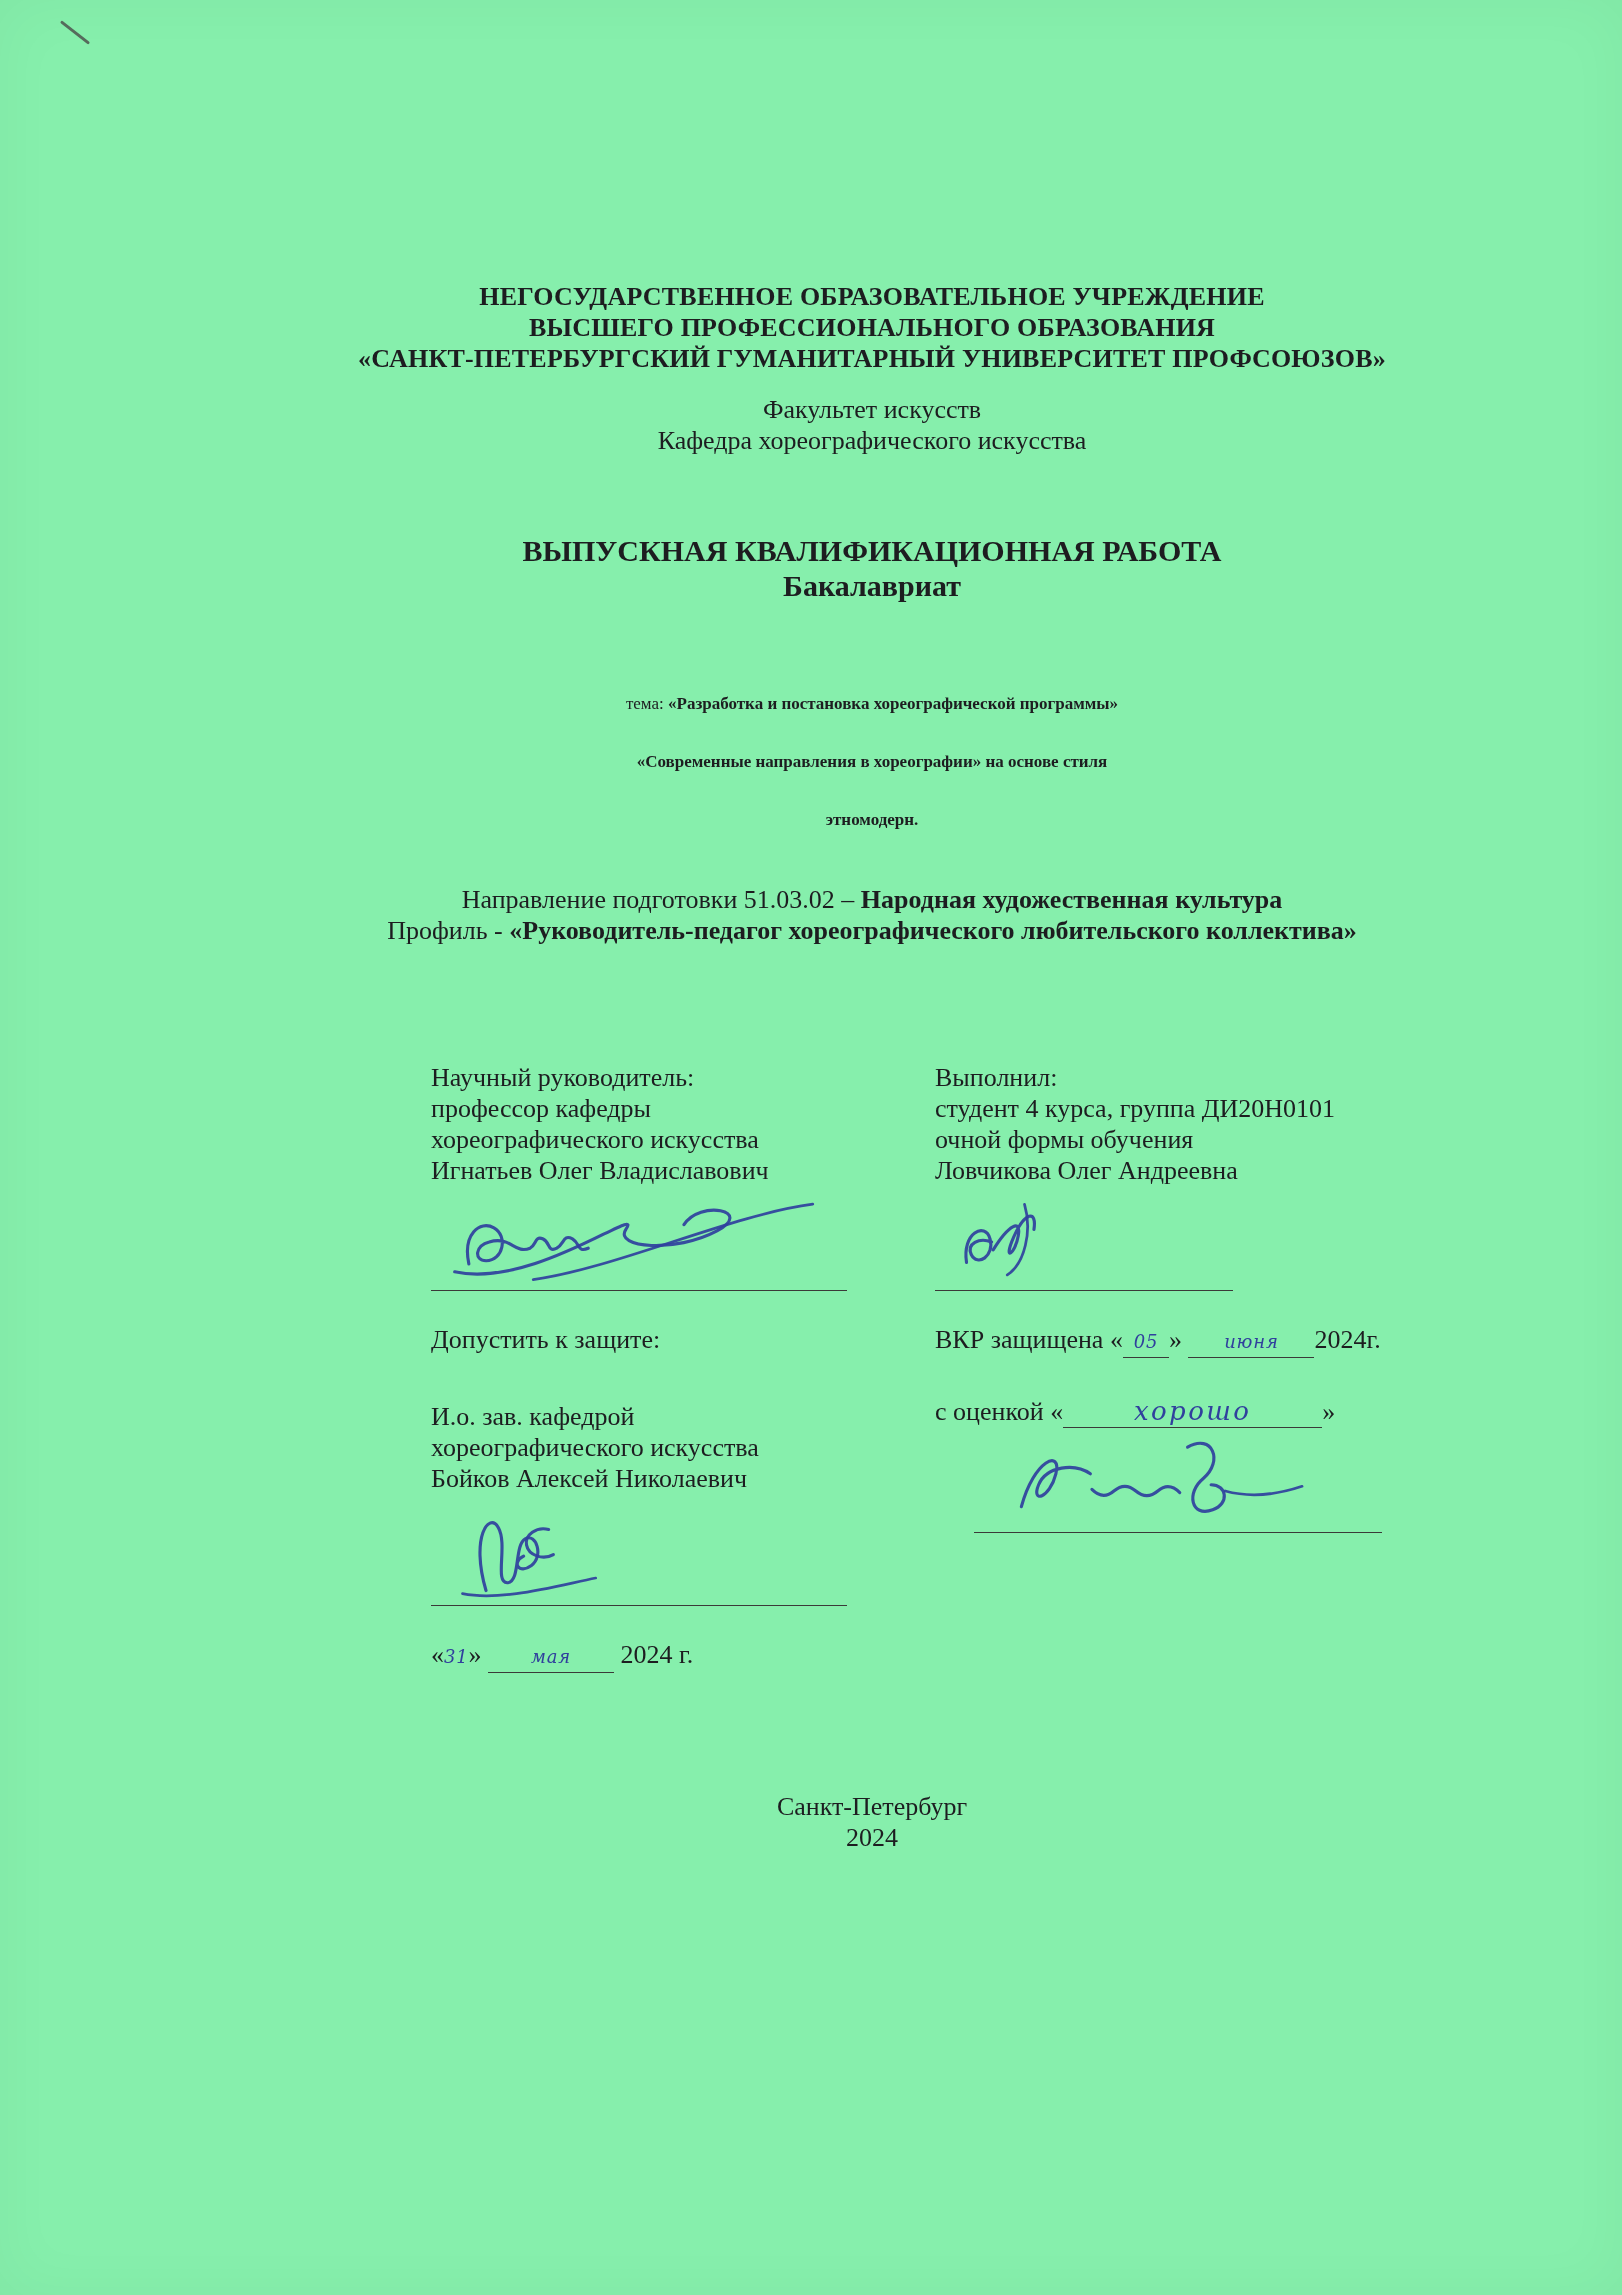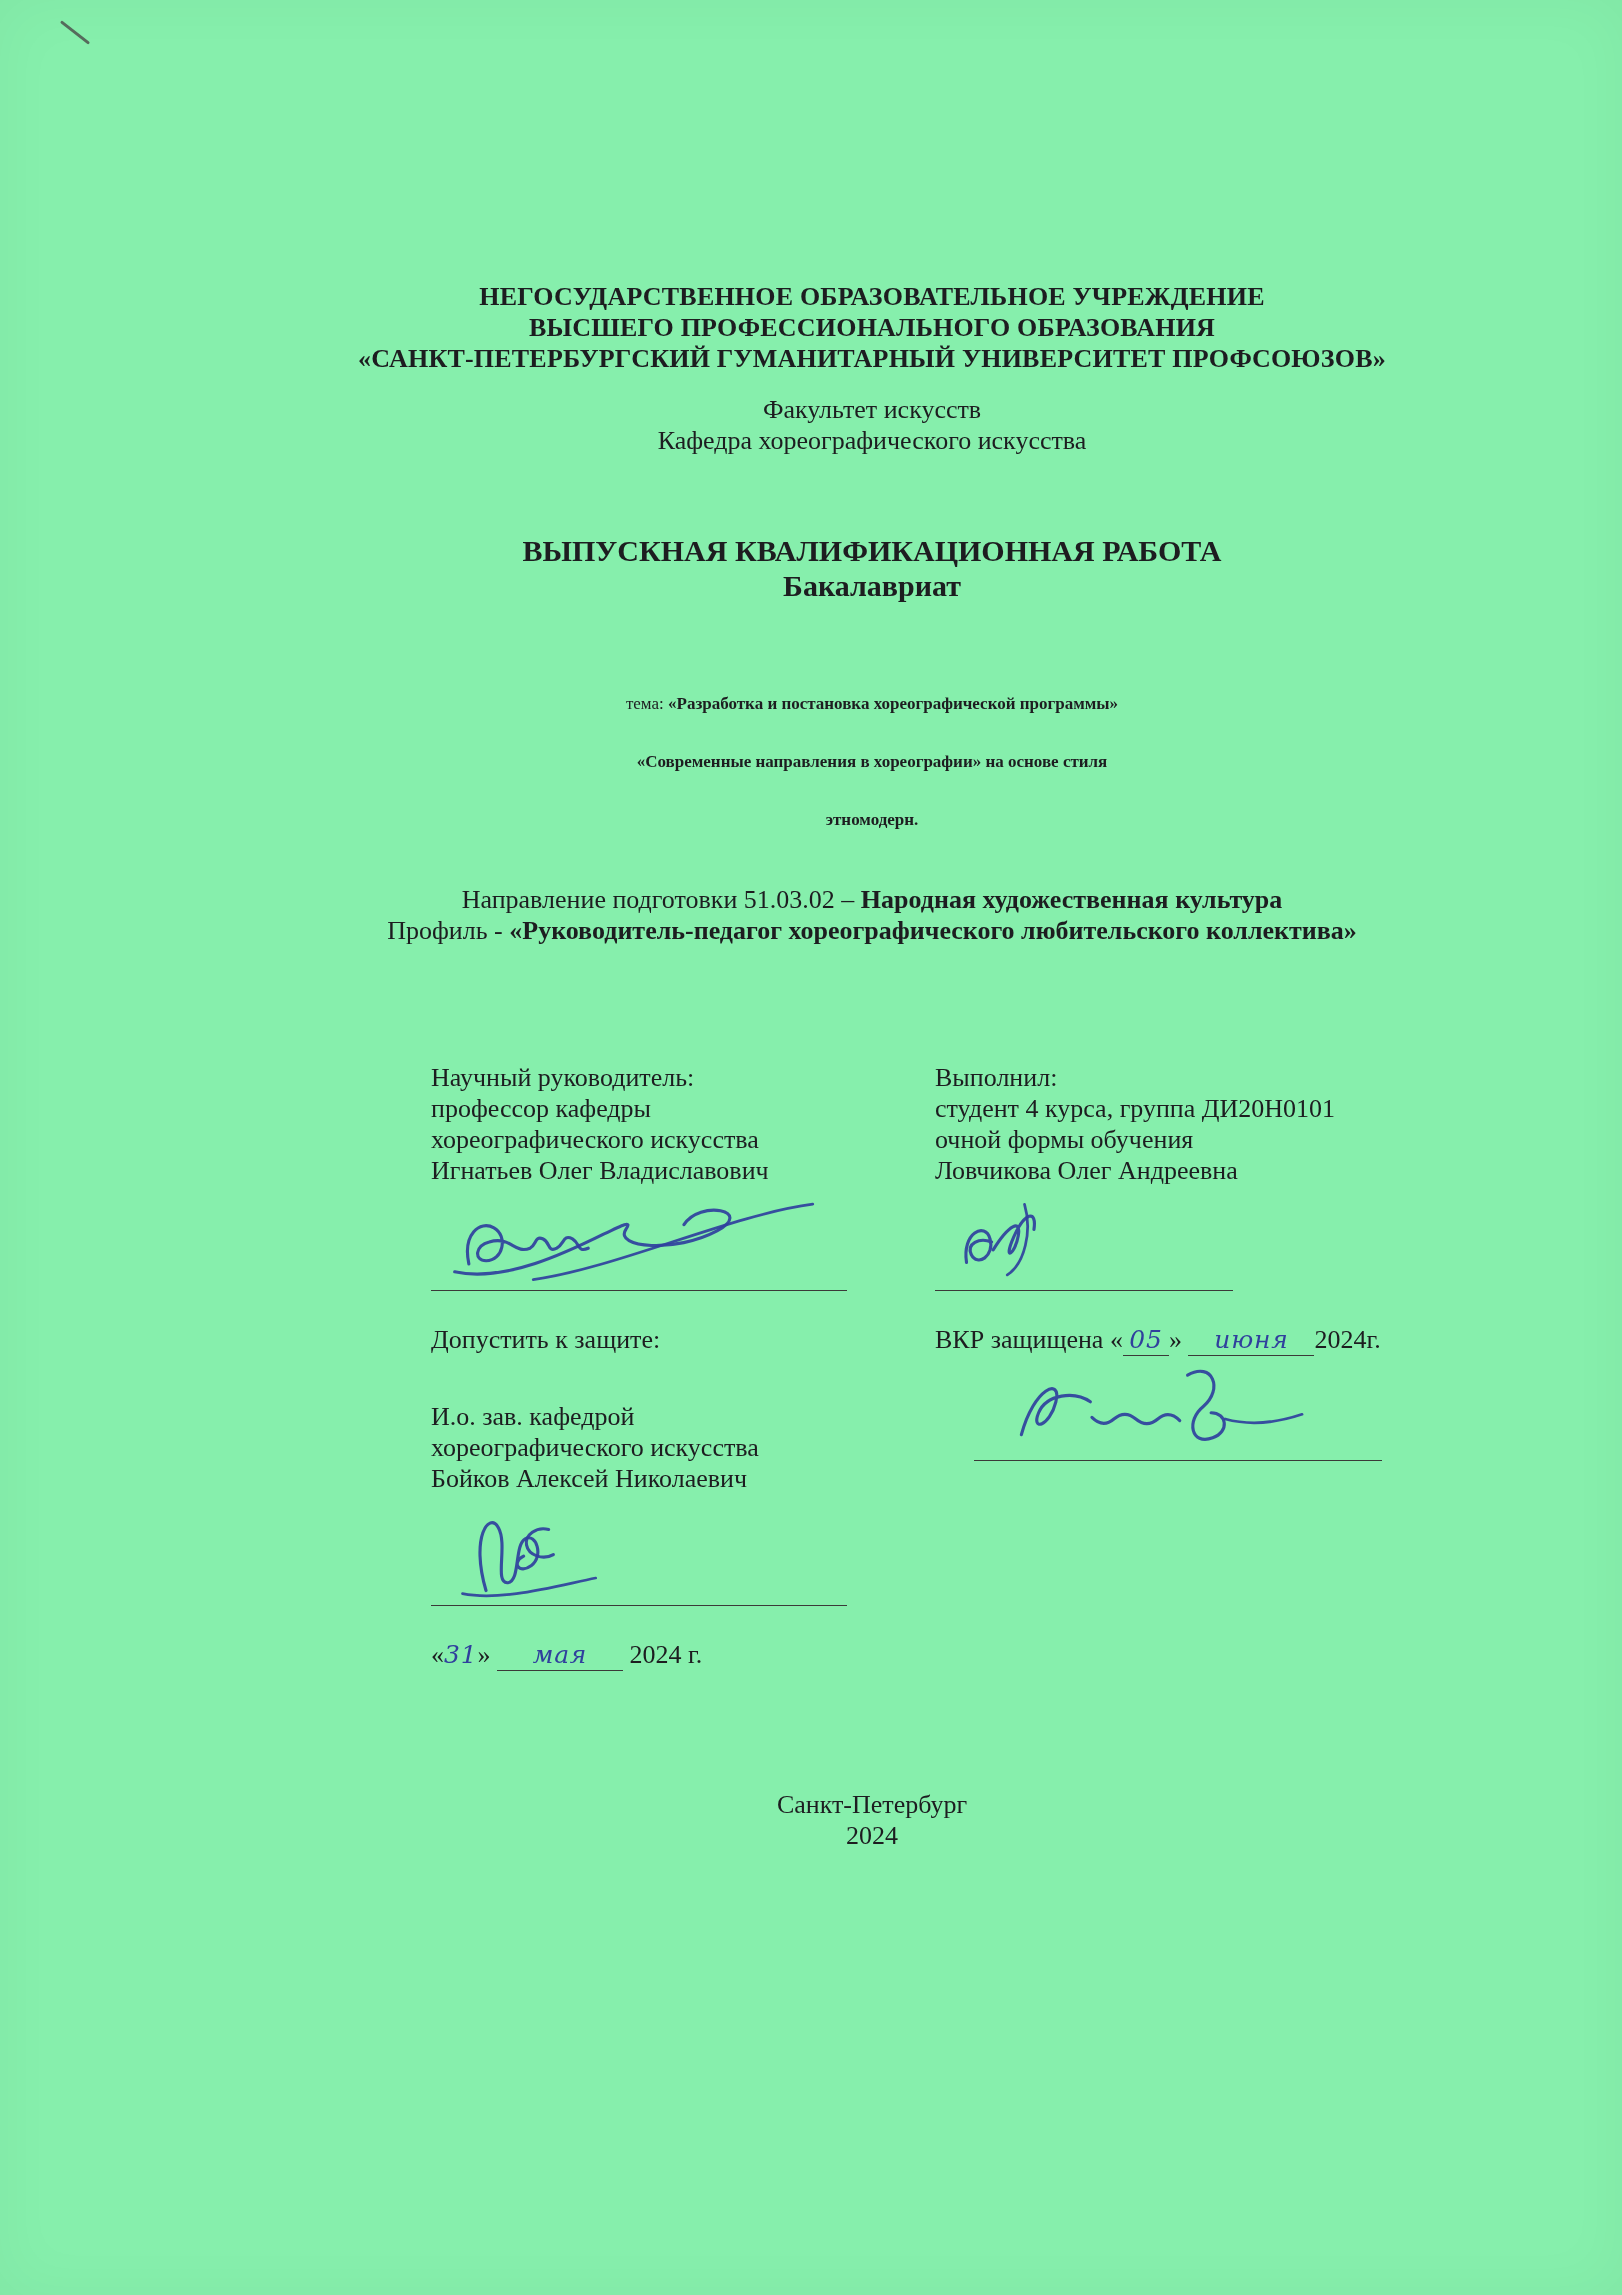--- a/index.html
+++ b/index.html
@@ -46,21 +46,21 @@
   .w380 { width:298px; }
   .w520 { width:408px; }
   .gap42 { margin-top:33px; }
   .gap48 { margin-top:38px; }
   .gap56 { margin-top:44px; }
   .gap58 { margin-top:46px; }
   .ink { stroke:#30409d; fill:none; stroke-linecap:round; stroke-linejoin:round; opacity:.92; }
   .hw {
     font-style:italic; color:#30409d;
     font-family:"DejaVu Serif", serif;
-    font-size:25px; letter-spacing:0.8px;
+    font-size:18px; letter-spacing:0.8px;
   }
   .hw-big { font-size:26px; letter-spacing:2.4px; }
   .uline {
     display:inline-block; text-align:center;
     border-bottom:1.6px solid #3a3a38;
     vertical-align:baseline;
   }
   .u-day   { min-width:46px; }
   .u-month { min-width:126px; }
   .u-grade { min-width:259px; }
@@ -155,20 +155,23 @@
             <path class="ink" stroke-width="3.5" d="M104,22 C114,56 104,98 82,112"></path>
           </svg>
         </div>
         <div class="sig-line w380"></div>
 
         <div class="line gap42">
           <span>ВКР защищена «</span><span class="uline u-day"><span class="hw">05</span></span><span>»</span>
           <span class="uline u-month"><span class="hw">июня</span></span><span>2024г.</span>
         </div>
 
+        <div class="line gap48">
+          <span>с оценкой «</span><span class="uline u-grade"><span class="hw hw-big">хорошо</span></span><span>»</span>
+        </div>
 
 
         <div class="sig-block">
           <svg class="sig-svg" width="345" height="114" viewBox="0 0 440 145" style="left:55px;" role="img">
             <path class="ink" stroke-width="4" d="M40,104 C56,44 92,30 84,62 C76,94 52,100 62,76 C72,52 108,48 128,62"></path>
             <path class="ink" stroke-width="4" d="M130,82 q14,14 28,2 q14,-12 28,0 q14,12 28,0 q14,-12 28,2"></path>
             <path class="ink" stroke-width="4" d="M252,28 C284,10 298,46 272,68 C250,86 256,118 284,108 C306,100 302,76 282,76"></path>
             <path class="ink" stroke-width="3.5" d="M300,84 q44,12 98,-6"></path>
           </svg>
         </div>

